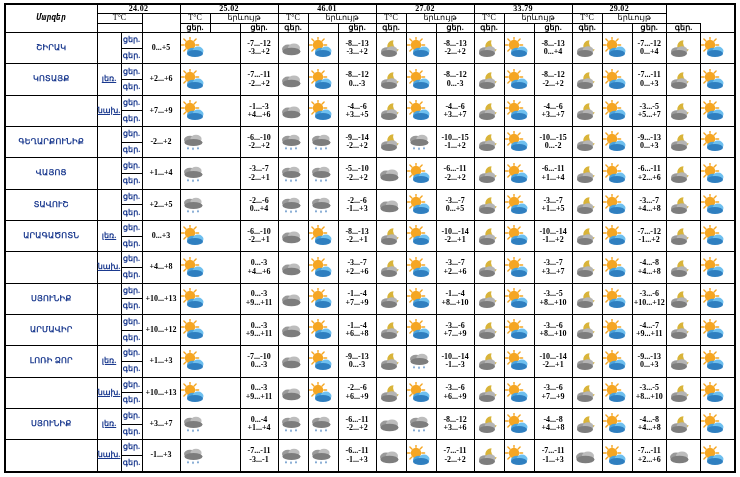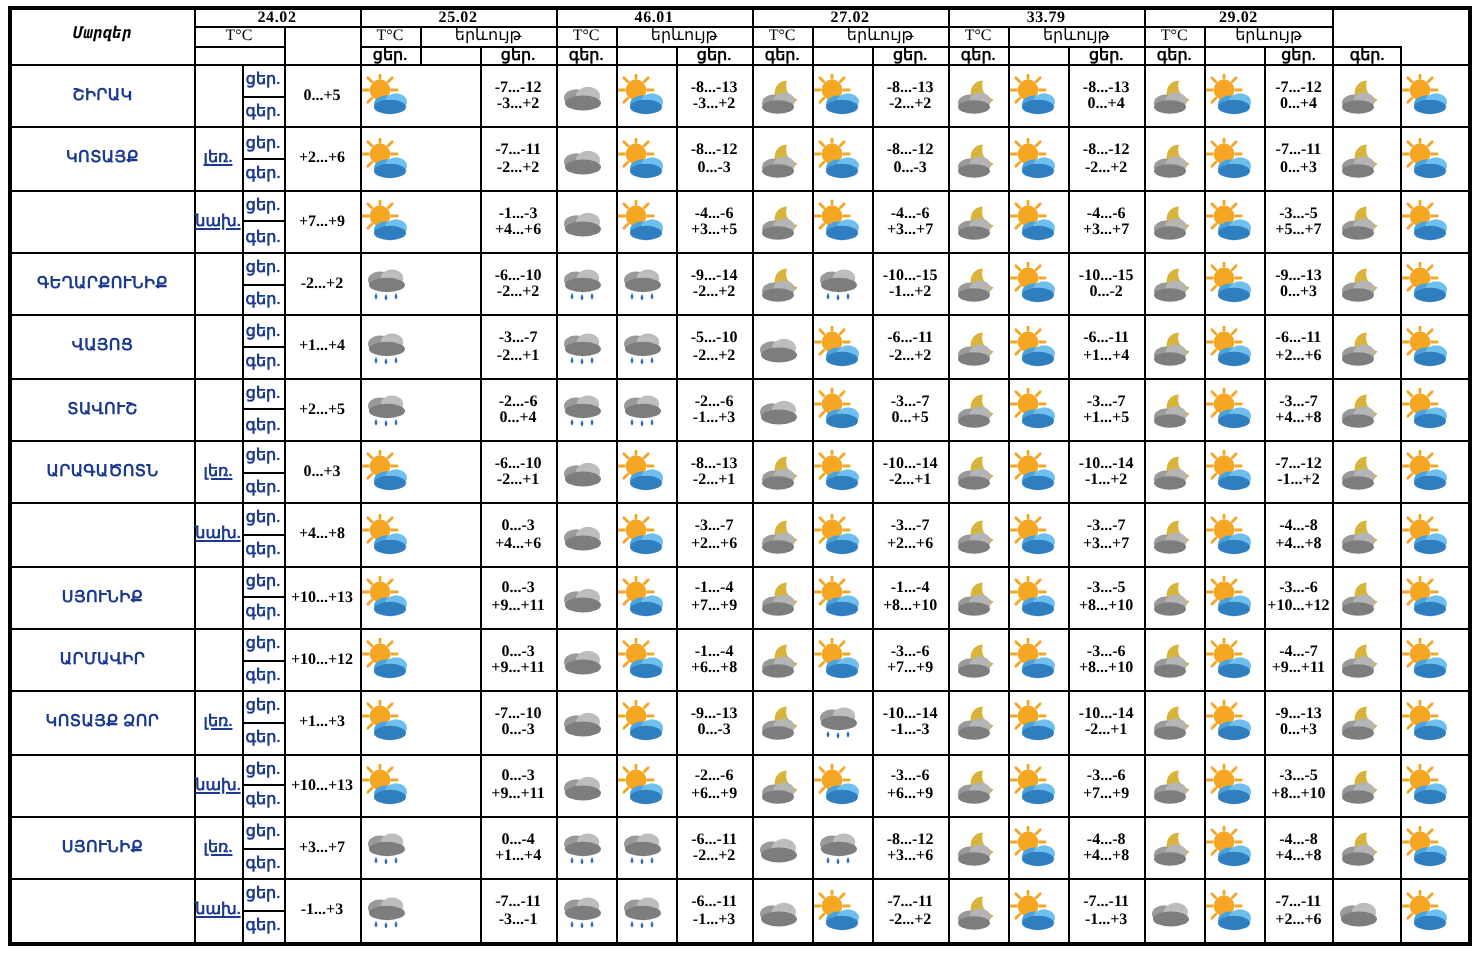--- a/index.html
+++ b/index.html
@@ -1792,21 +1792,21 @@
         <ellipse cx="17" cy="14" rx="5.5" ry="4.4" fill="#6fc0ef"></ellipse>
         <ellipse cx="14" cy="16.5" rx="8" ry="3.6" fill="#2f7fc0"></ellipse>
       </g>
             </svg>
           </td>
         </tr>
         <tr>
           <td class="tlabel">գեր.</td>
         </tr>
         <tr>
-          <td rowspan="2" class="regname">ԿՈՏԱՅՔ ՁՈՐ</td>
+          <td rowspan="2" class="regname">ԼՈՌԻ ՁՈՐ</td>
           <td rowspan="2" class="sub">լեռ.</td>
           <td class="tlabel">ցեր.</td>
           <td rowspan="2" class="tval">+1...+3</td>
           <td rowspan="2" colspan="2" class="iconcell">
             <svg class="ic" width="26" height="22" viewBox="0 0 26 22" xmlns="http://www.w3.org/2000/svg">
       <circle cx="9" cy="8" r="5.2" fill="#f5a623"></circle>
       <line x1="14.8" y1="8.0" x2="17.6" y2="8.0" stroke="#f5a623" stroke-width="1.4" stroke-linecap="round"></line>
               <line x1="13.1" y1="12.1" x2="15.1" y2="14.1" stroke="#f5a623" stroke-width="1.4" stroke-linecap="round"></line>
               <line x1="9.0" y1="13.8" x2="9.0" y2="16.6" stroke="#f5a623" stroke-width="1.4" stroke-linecap="round"></line>
               <line x1="4.9" y1="12.1" x2="2.9" y2="14.1" stroke="#f5a623" stroke-width="1.4" stroke-linecap="round"></line>

